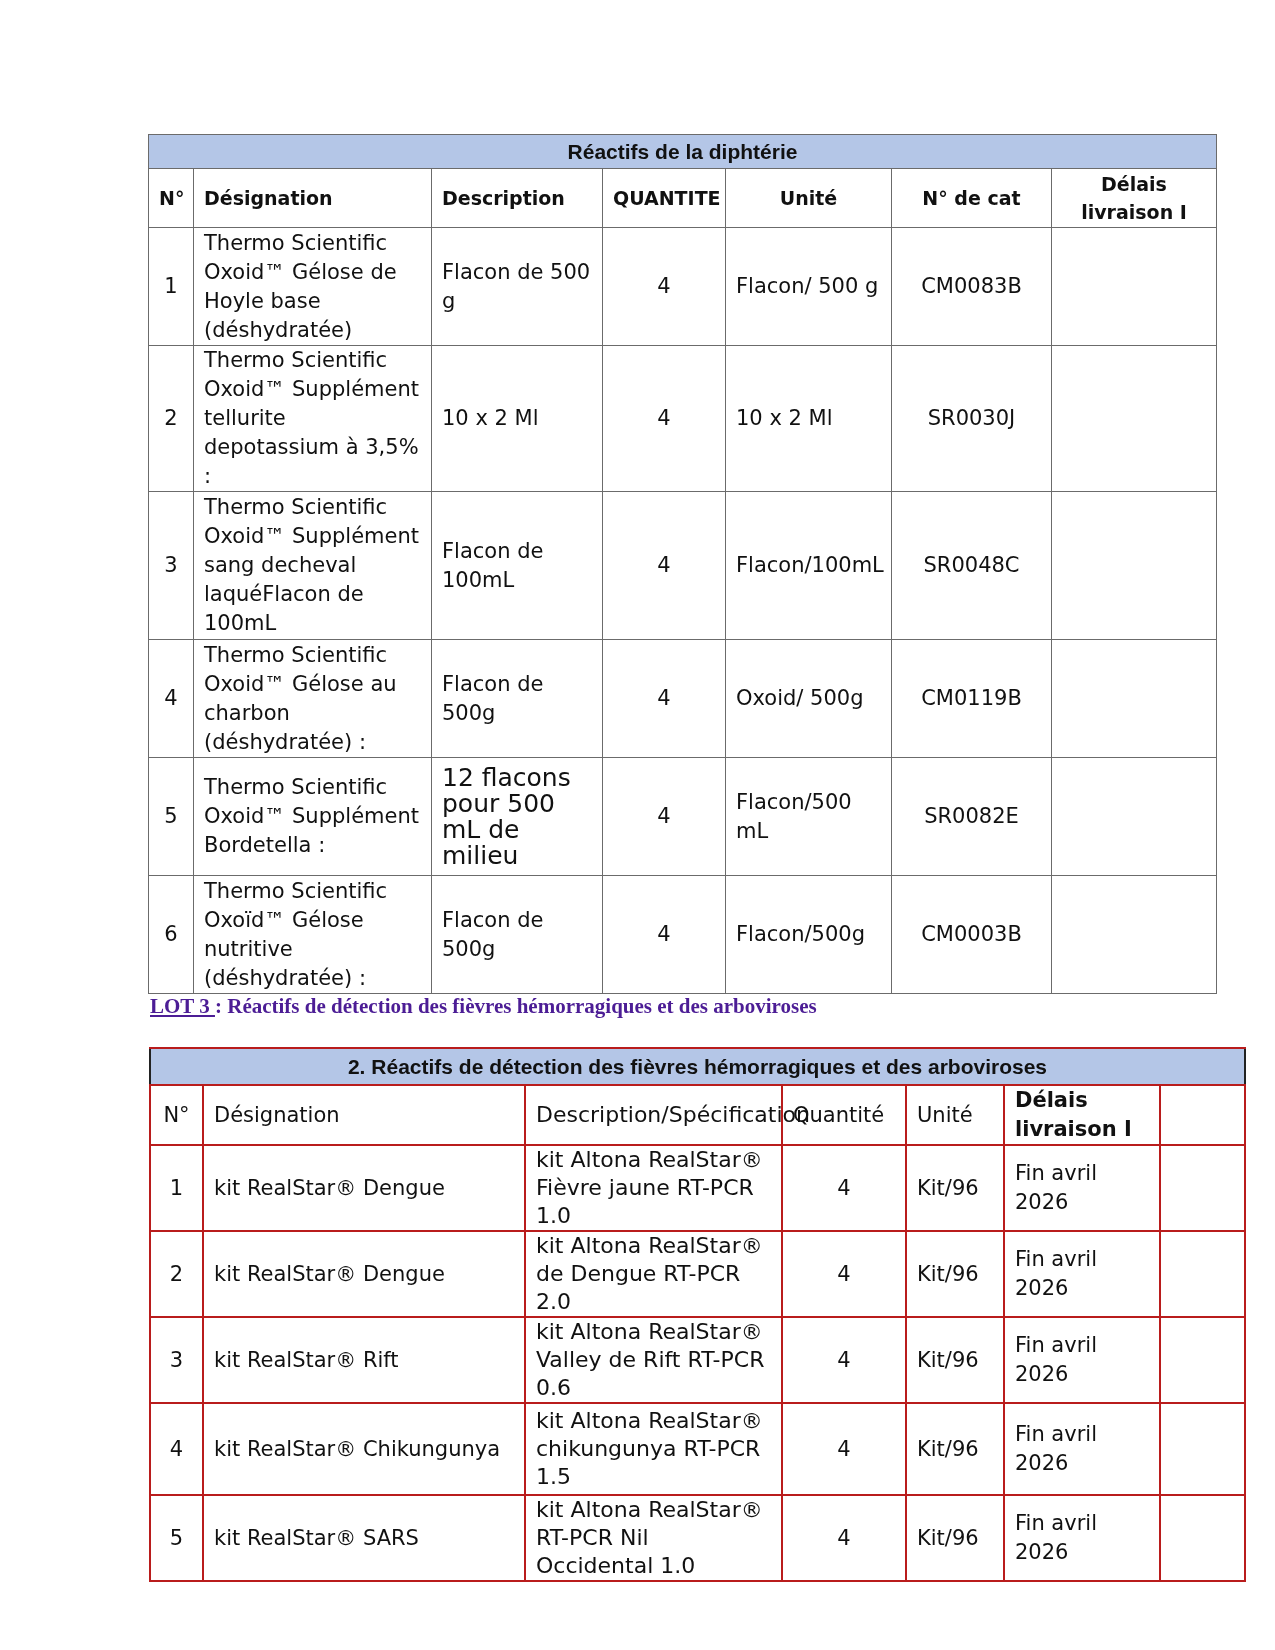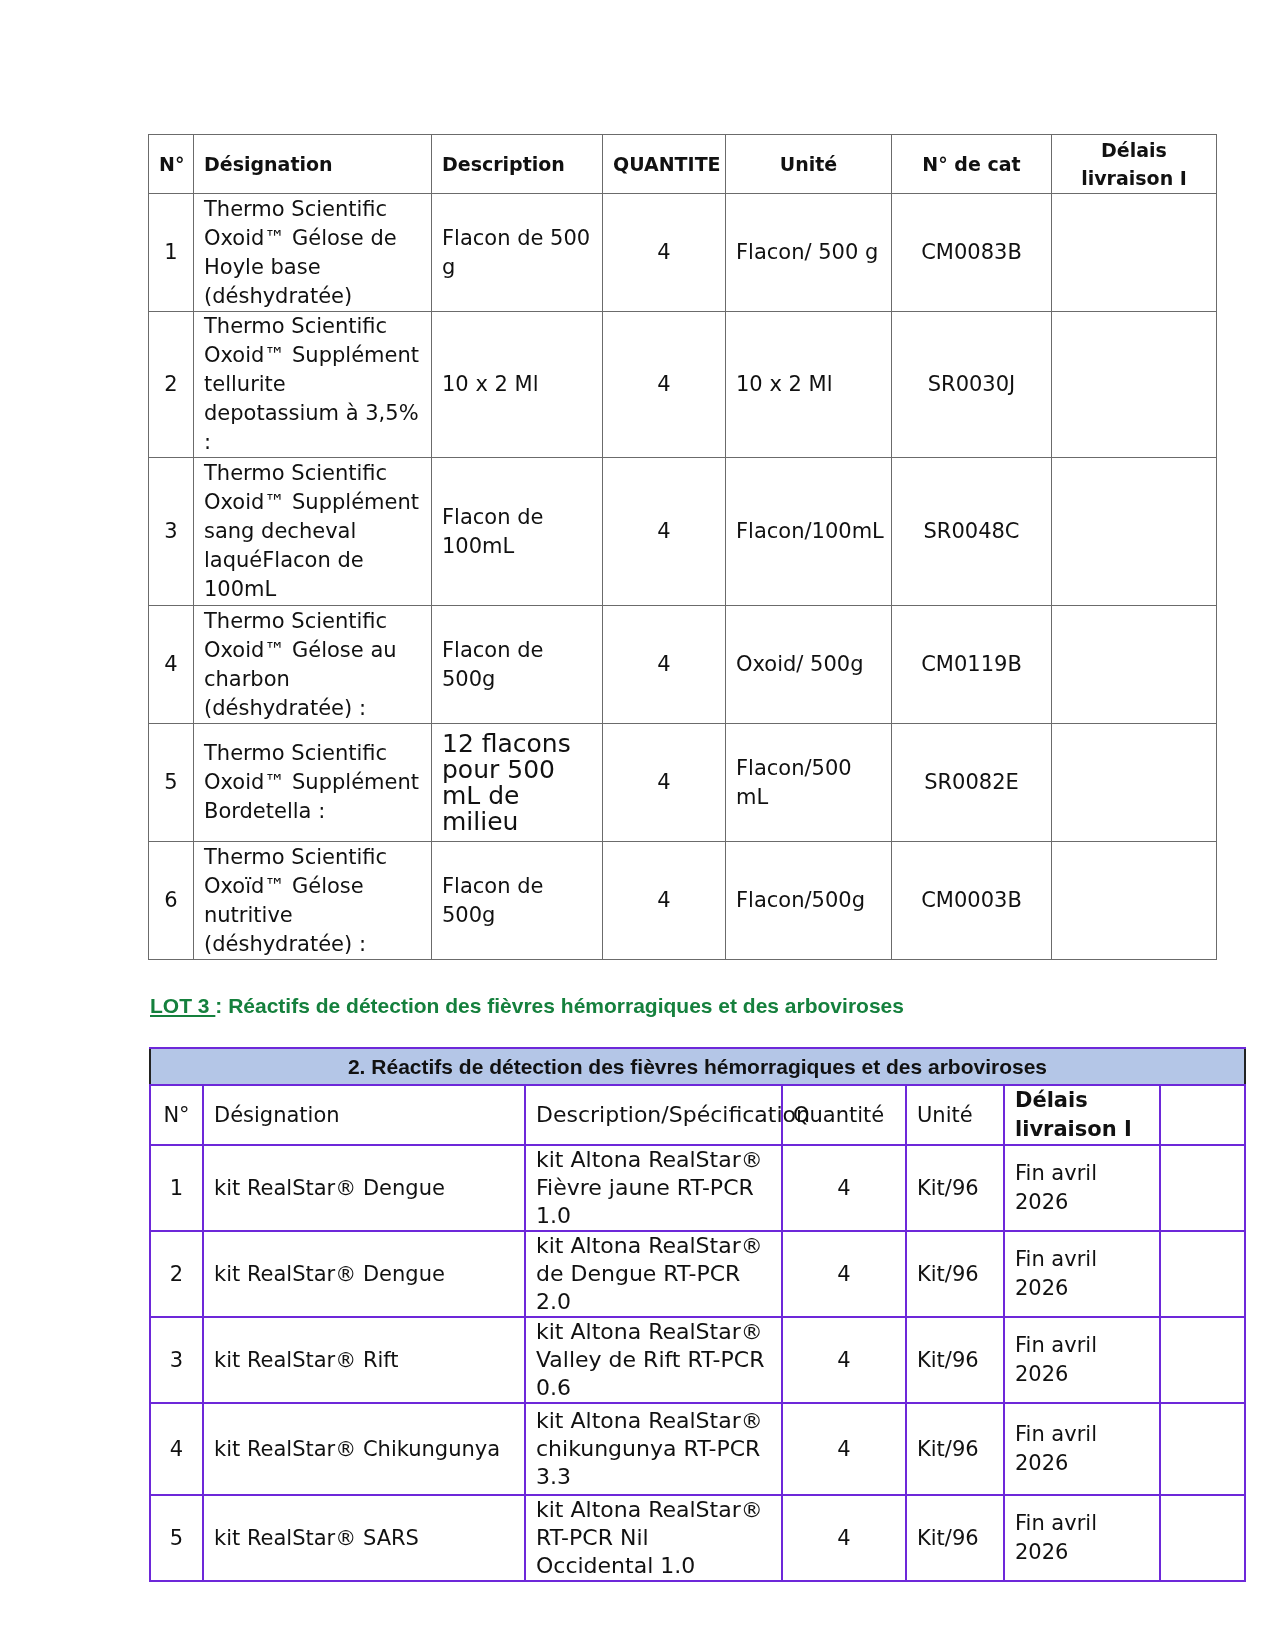--- a/index.html
+++ b/index.html
@@ -11,46 +11,49 @@
                 font-weight:bold; text-align:center; font-size:21px; color:#111; }
   
   #t1 { left:148px; top:134px; width:1068px; border:1.5px solid #555; }
   #t1 td, #t1 th { border:1.5px solid #6b6b6b; font-size:21px; line-height:29px; }
   #t1 .title-band { height:33px; }
   #t1 .hdr th { height:58px; font-weight:bold; font-size:19px; }
   #t1 .c { text-align:center; }
   #t1 .l { text-align:left; }
   #t1 .delai { font-size:21px; line-height:28px; }
   
-  #lot { position:absolute; left:150px; top:994px; font-family:Liberation Sans, sans-serif;
-         font-weight:bold; font-size:21px; color:#15803d; }
+  #lot { position:absolute; left:150px; top:994px; font-family:Liberation Serif, serif;
+         font-weight:bold; font-size:21px; color:#4c1d95; }
   #lot u { text-decoration:underline; }
   
   #t2 { left:149px; top:1047px; width:1085px; border:2px solid #222; }
-  #t2 td, #t2 th { border:2px solid #6d28d9; font-size:21px; line-height:29px;margin-left:32px; }
+  #t2 td, #t2 th { border:2px solid #b91c1c; font-size:21px; line-height:29px;margin-left:32px; }
   #t2 .title-band { height:35px; border-left:none; border-right:none; }
   #t2 .hdr th { height:58px; text-align:left; }
   #t2 .desc { font-size:22px; line-height:28px; }
   #t2 .c { text-align:center; }
   #t2 .bold { font-weight:bold; }
 </style>
 </head>
 <body>
 
 <table id="t1">
   <colgroup>
     <col style="width:45px">
       <col style="width:238px">
       <col style="width:171px">
     <col style="width:123px">
       <col style="width:166px">
       <col style="width:160px">
       <col style="width:165px">
   </colgroup>
   <tbody>
+      <tr>
+    <th colspan="7" class="title-band">Réactifs de la diphtérie</th>
+  </tr>
   <tr class="hdr">
     <th class="c">N°</th>
     <th class="l">Désignation</th>
     <th class="l">Description</th>
     <th class="c">QUANTITE</th>
     <th class="c">Unité</th>
     <th class="c">N° de cat</th>
     <th class="c delai">Délais livraison I</th>
   </tr>
   <tr style="height:118px">
@@ -160,21 +163,21 @@
     <td>kit RealStar® Rift</td>
     <td class="desc">kit Altona RealStar® Valley de Rift RT-PCR 0.6</td>
     <td class="c">4</td>
     <td>Kit/96</td>
     <td>Fin avril 2026</td>
     <td></td>
   </tr>
   <tr style="height:92px">
     <td class="c">4</td>
     <td>kit RealStar® Chikungunya</td>
-    <td class="desc">kit Altona RealStar® chikungunya RT-PCR 3.3</td>
+    <td class="desc">kit Altona RealStar® chikungunya RT-PCR 1.5</td>
     <td class="c">4</td>
     <td>Kit/96</td>
     <td>Fin avril 2026</td>
     <td></td>
   </tr>
   <tr style="height:66px">
     <td class="c">5</td>
     <td>kit RealStar® SARS</td>
     <td class="desc">kit Altona RealStar®  RT-PCR Nil Occidental 1.0</td>
     <td class="c">4</td>

